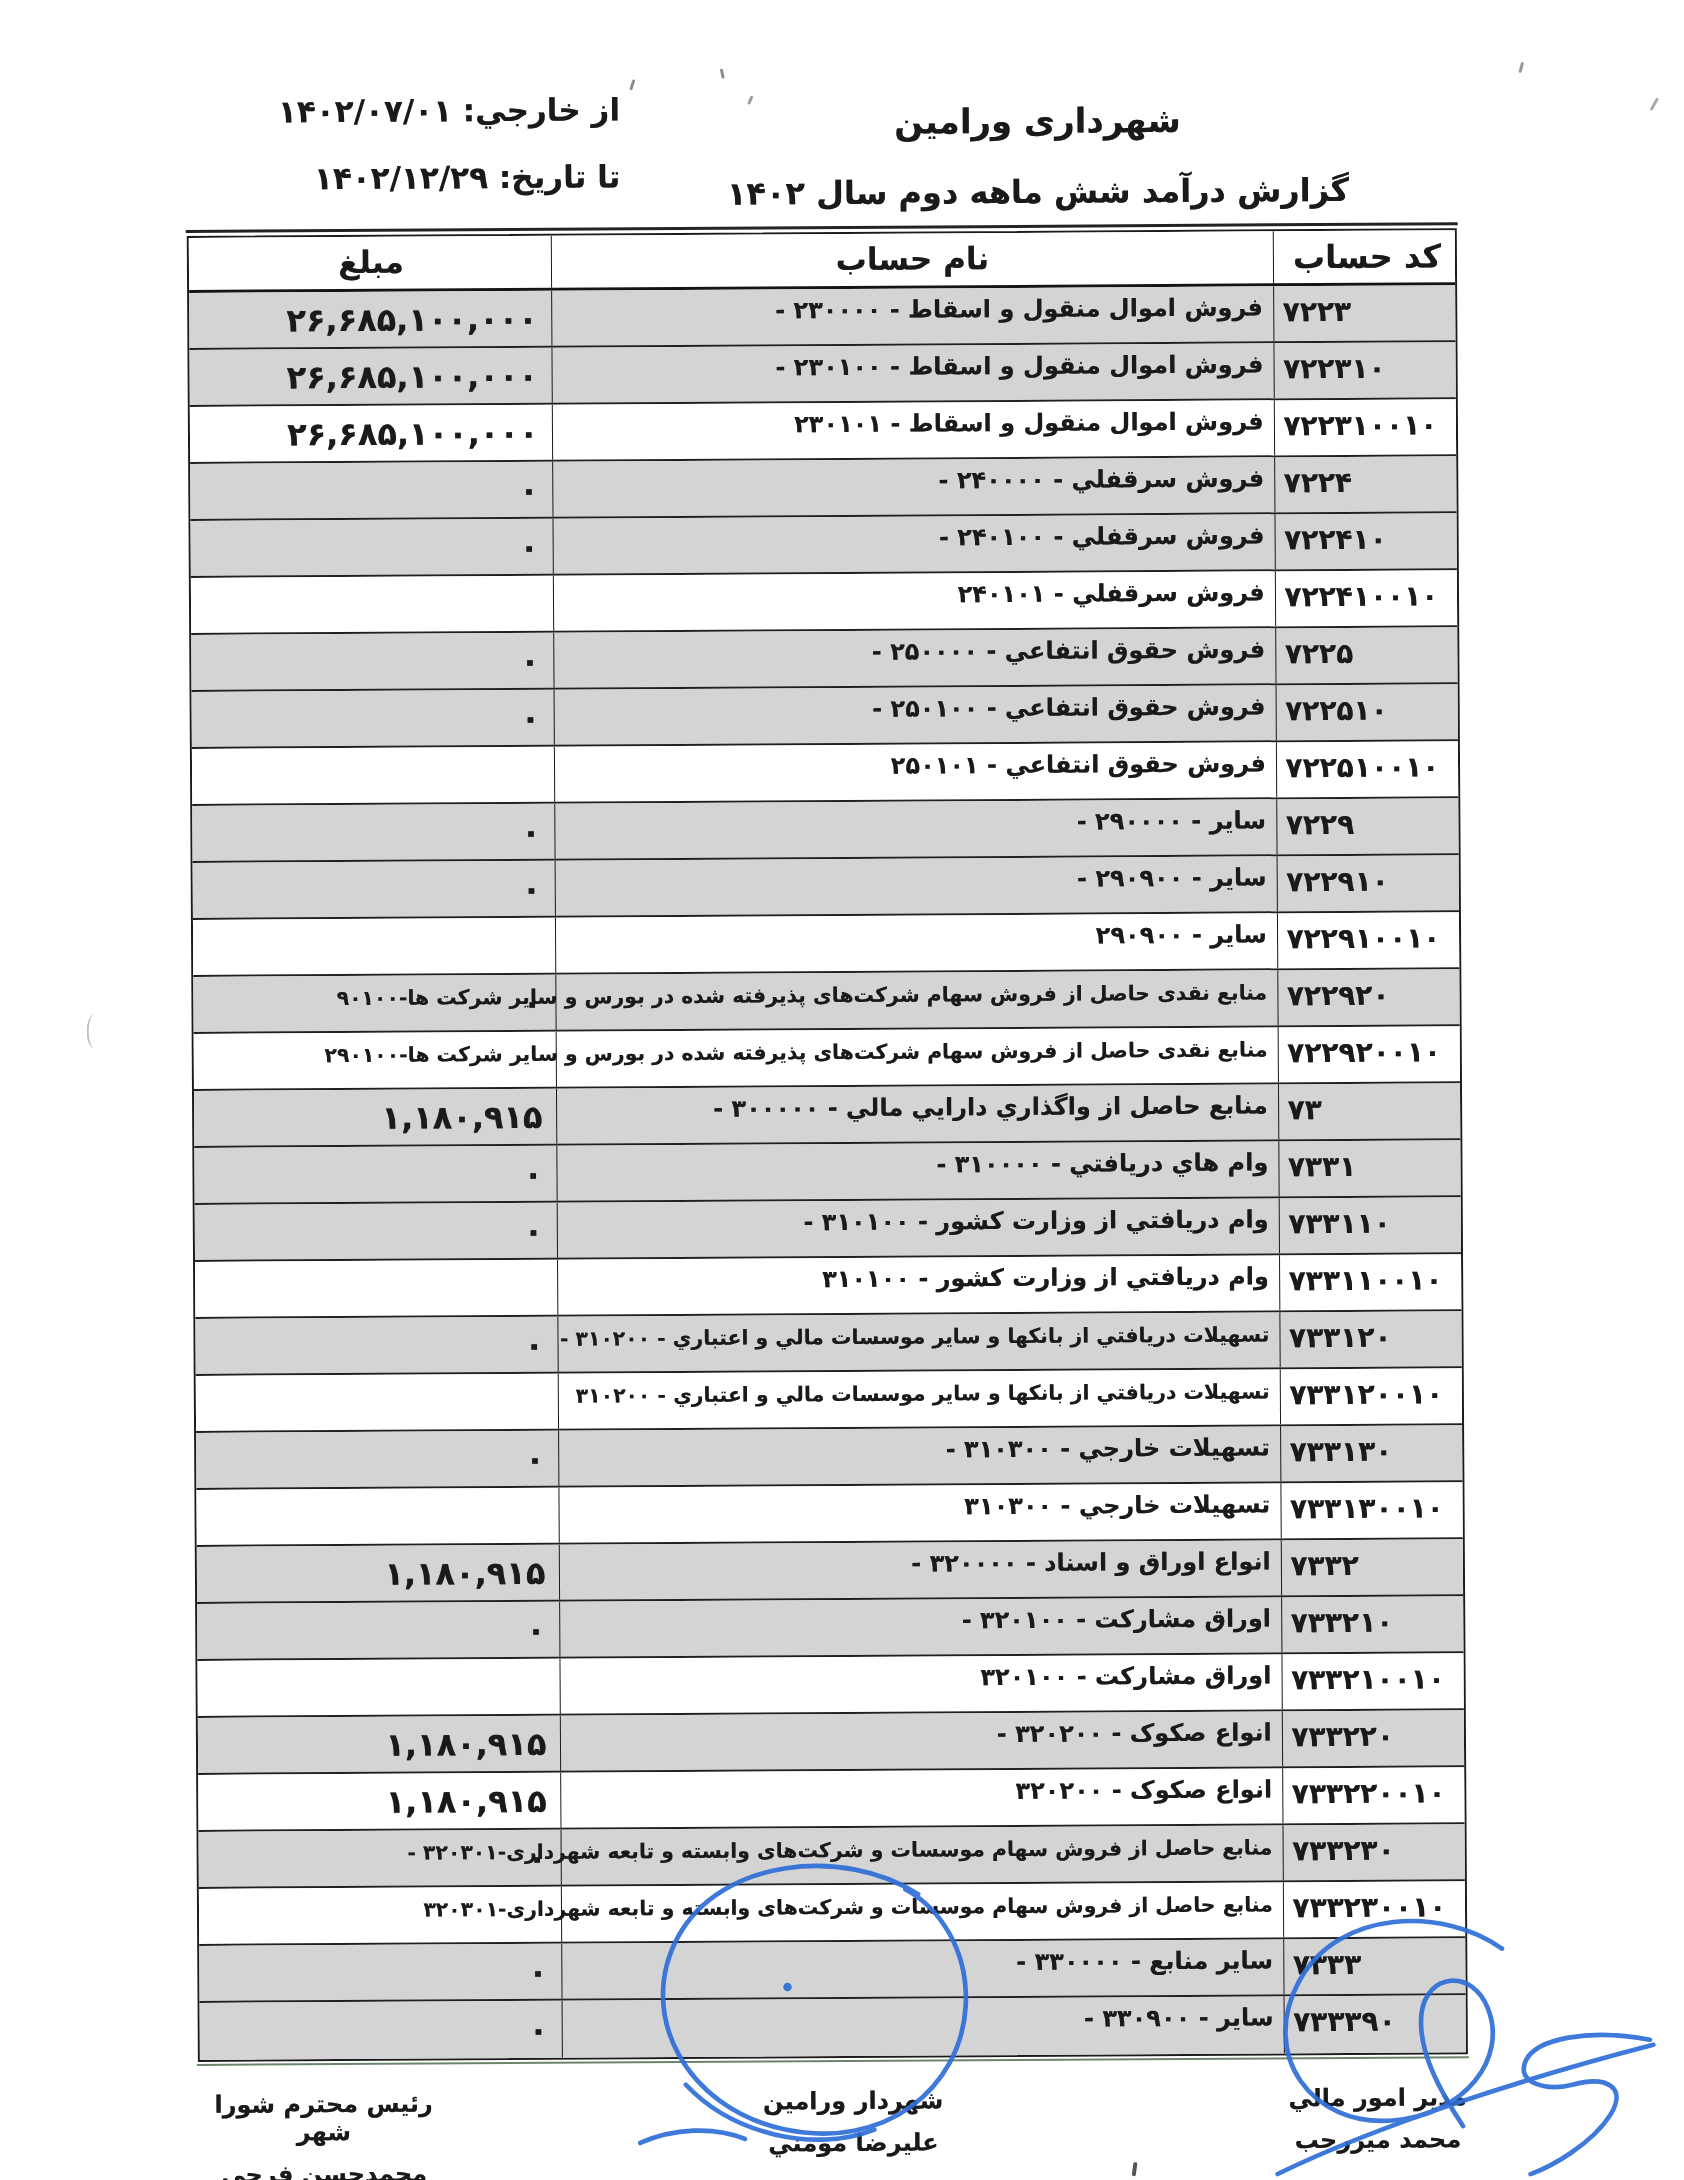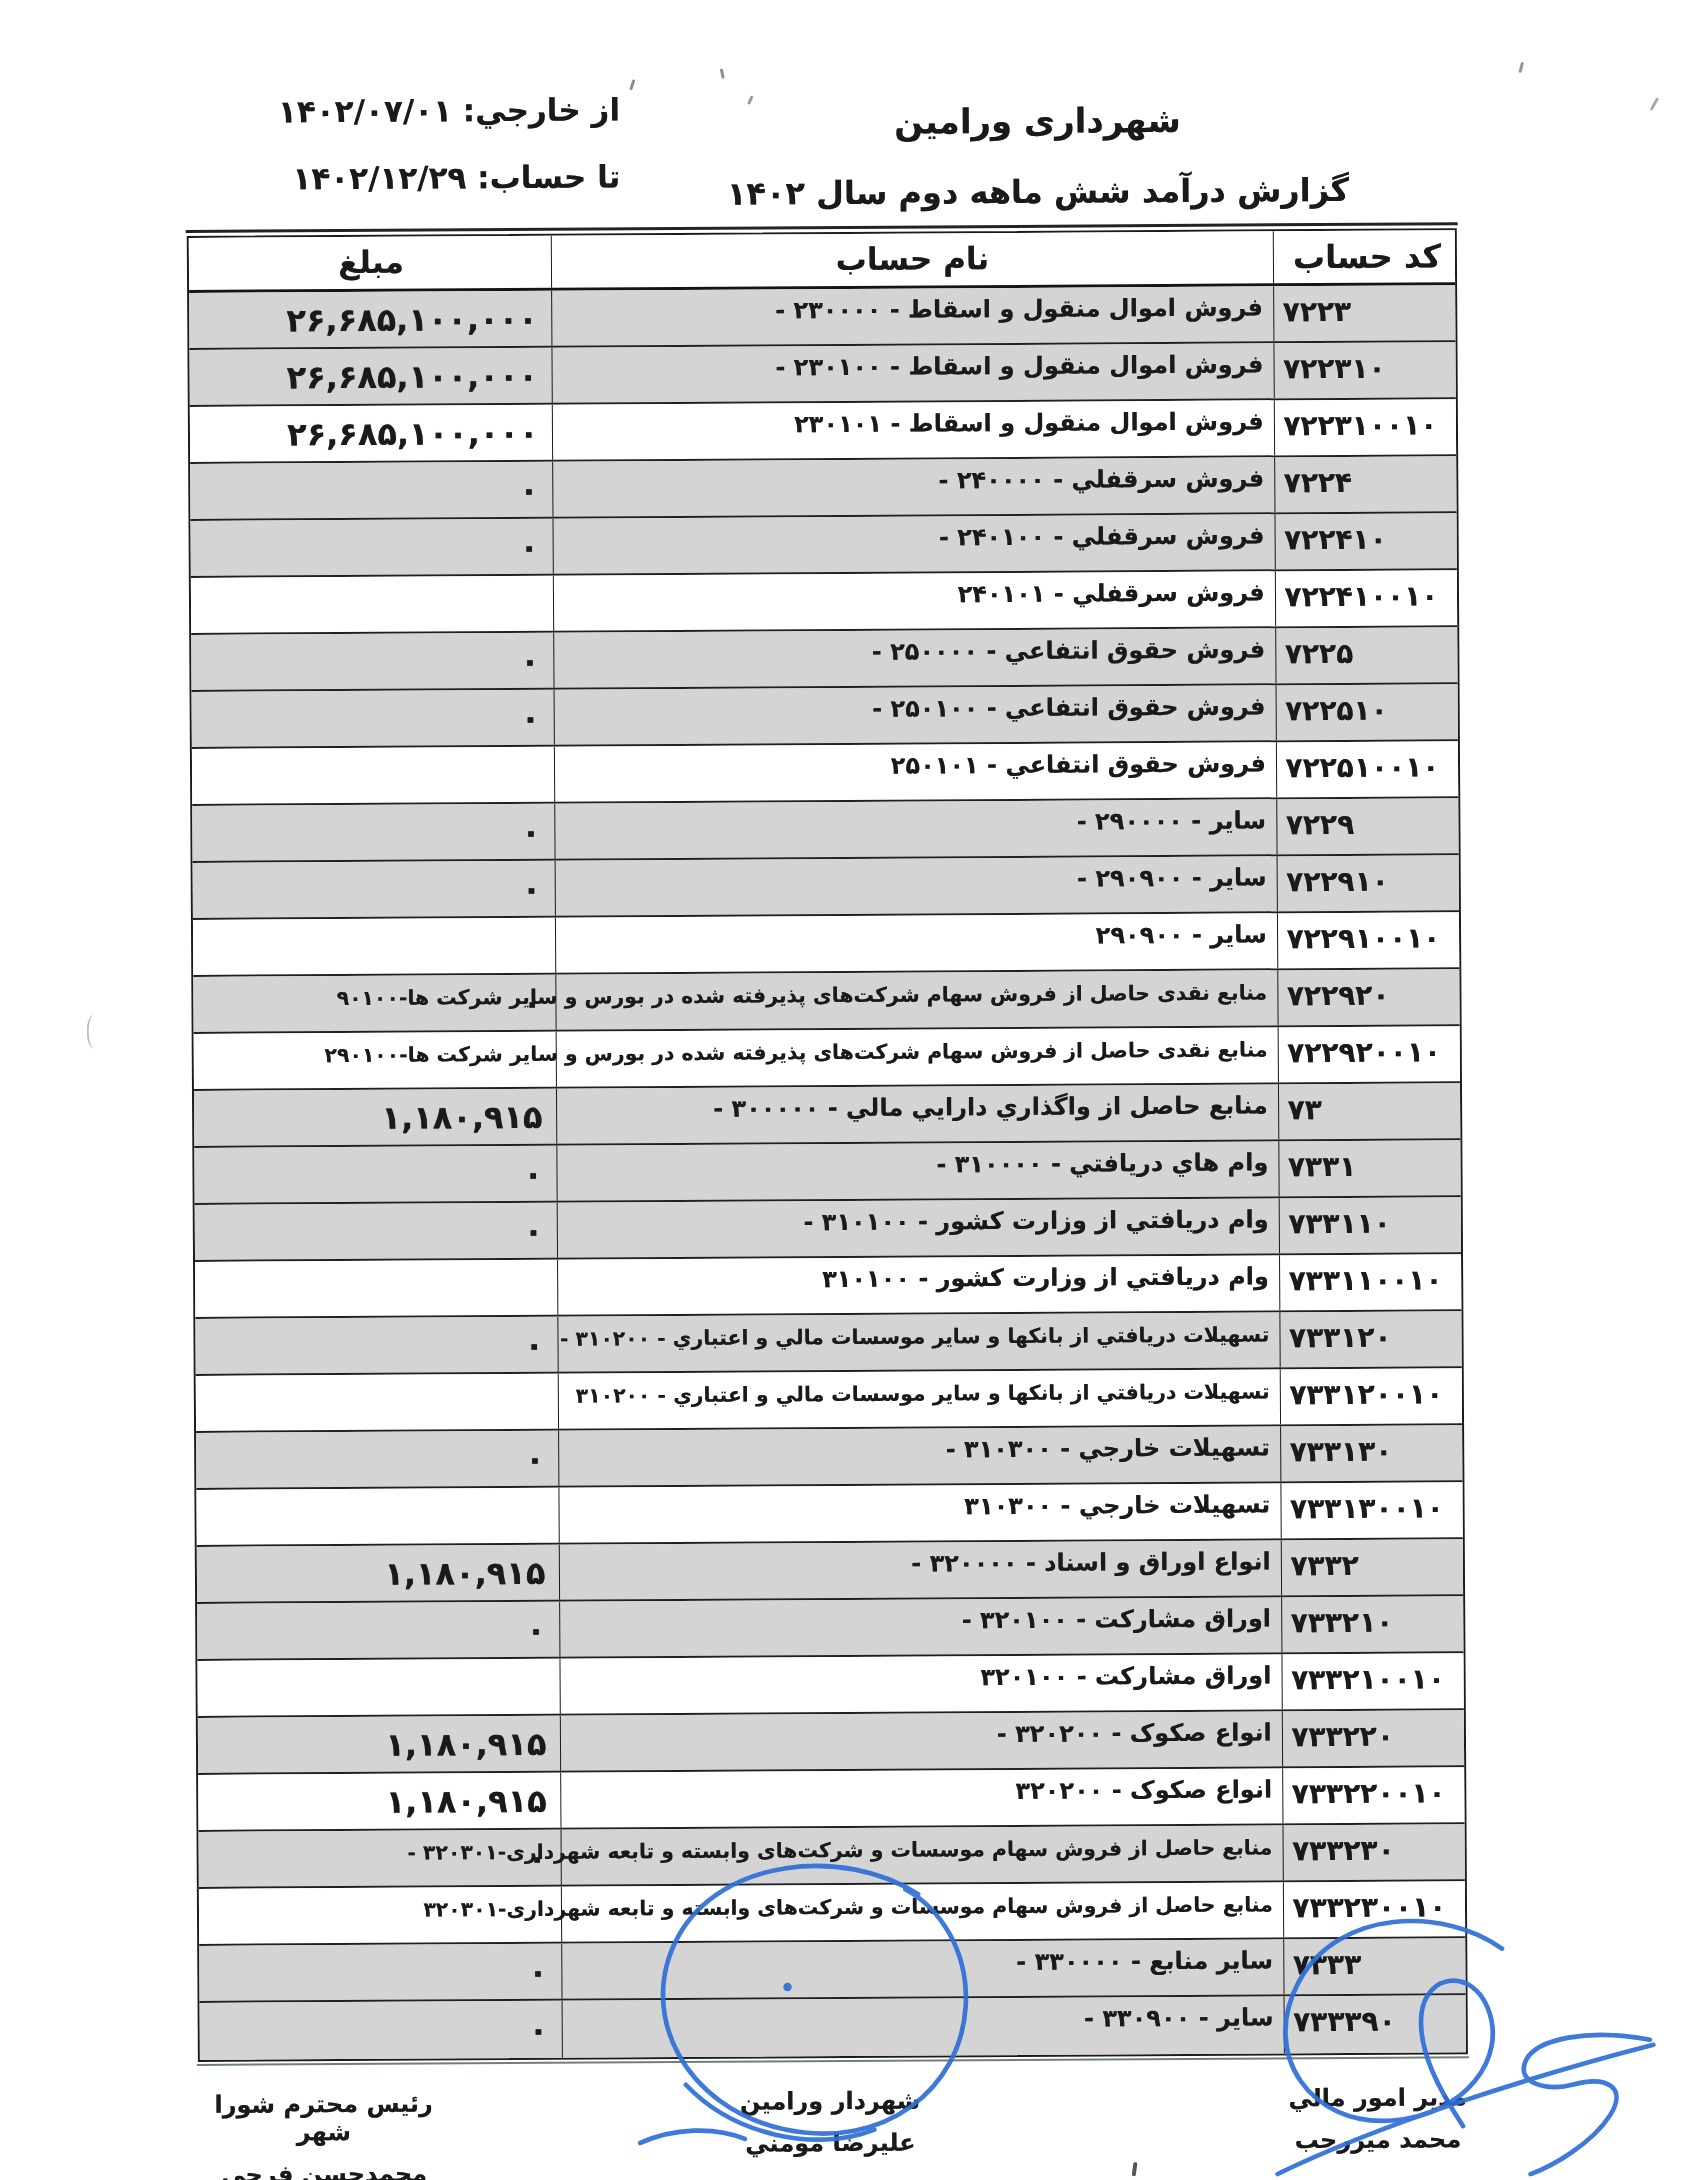--- a/index.html
+++ b/index.html
@@ -68,21 +68,21 @@
   }
   .trow.head .cell{display:flex;align-items:flex-start;justify-content:center;
     padding-top:6.8px;font-size:31px;font-weight:bold;text-shadow:0 0 0.6px rgba(0,0,0,.5);}
   .trow.head .cell.code{font-size:32px;}
 
   
   .signer{position:absolute;top:2087px;direction:rtl;text-align:center;
     font-size:24px;font-weight:bold;text-shadow:0 0 0.5px rgba(0,0,0,.5);}
   .signer .s-name{margin-top:13.6px;}
   .signer-finance{left:1261px;width:221px;}
-  .signer-mayor{left:726px;width:196px;}
+  .signer-mayor{left:749px;width:196px;}
   .signer-council{left:194px;width:247px;}
 
   
   .ink{position:absolute;inset:0;pointer-events:none;}
   .speck{position:absolute;background:#8d8d8d;border-radius:1.7px;}
   .sp1{left:637px;top:78px;width:2.6px;height:11px;transform:rotate(18deg);}
   .sp2{left:727px;top:68px;width:2.6px;height:10.2px;transform:rotate(-12deg);}
   .sp3{left:755px;top:95px;width:2.6px;height:8.5px;transform:rotate(25deg);background:#9d9d9d;}
   .sp4{left:1526px;top:66px;width:2.6px;height:11px;transform:rotate(15deg);background:#979797;}
   .sp5{left:1659px;top:102px;width:2.6px;height:13.6px;transform:rotate(30deg);background:#a8a8a8;}
@@ -95,21 +95,21 @@
 
 <div class="sheet">
 
   <div class="org-title">شهرداری ورامین</div>
   <div class="report-title">گزارش درآمد شش ماهه دوم سال ۱۴۰۲</div>
   <div class="date-line date-from">
     <span>از خارجي:</span>
     <span>۱۴۰۲/۰۷/۰۱</span>
   </div>
   <div class="date-line date-to">
-    <span>تا حساب:</span>
+    <span>تا تاریخ:</span>
     <span>۱۴۰۲/۱۲/۲۹</span>
   </div>
 
   <div class="acct-table">
     <div class="trow head">
       <div class="cell code">کد حساب</div>
       <div class="cell name" style="display:flex;justify-content:center;padding-right:0;">نام حساب</div>
       <div class="cell amount" style="justify-content:center;padding-right:0;font-size:31px;align-items:flex-start;padding-top:6.8px;">مبلغ</div>
     </div>
     <div id="tbody">

